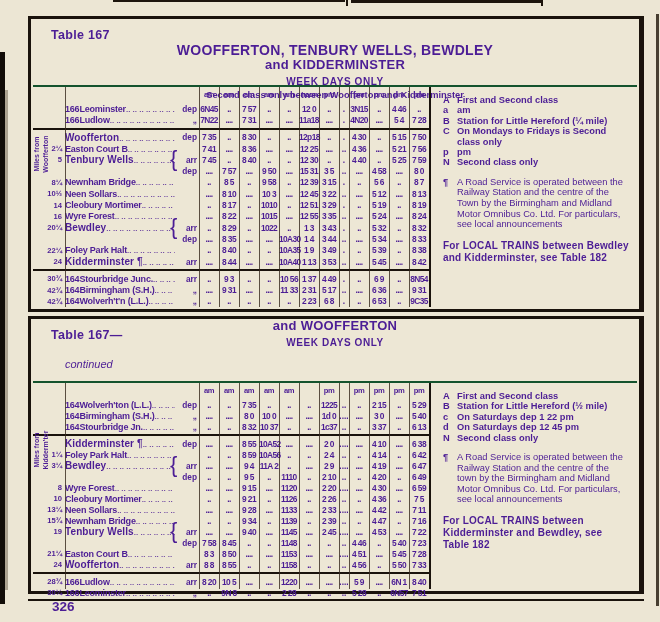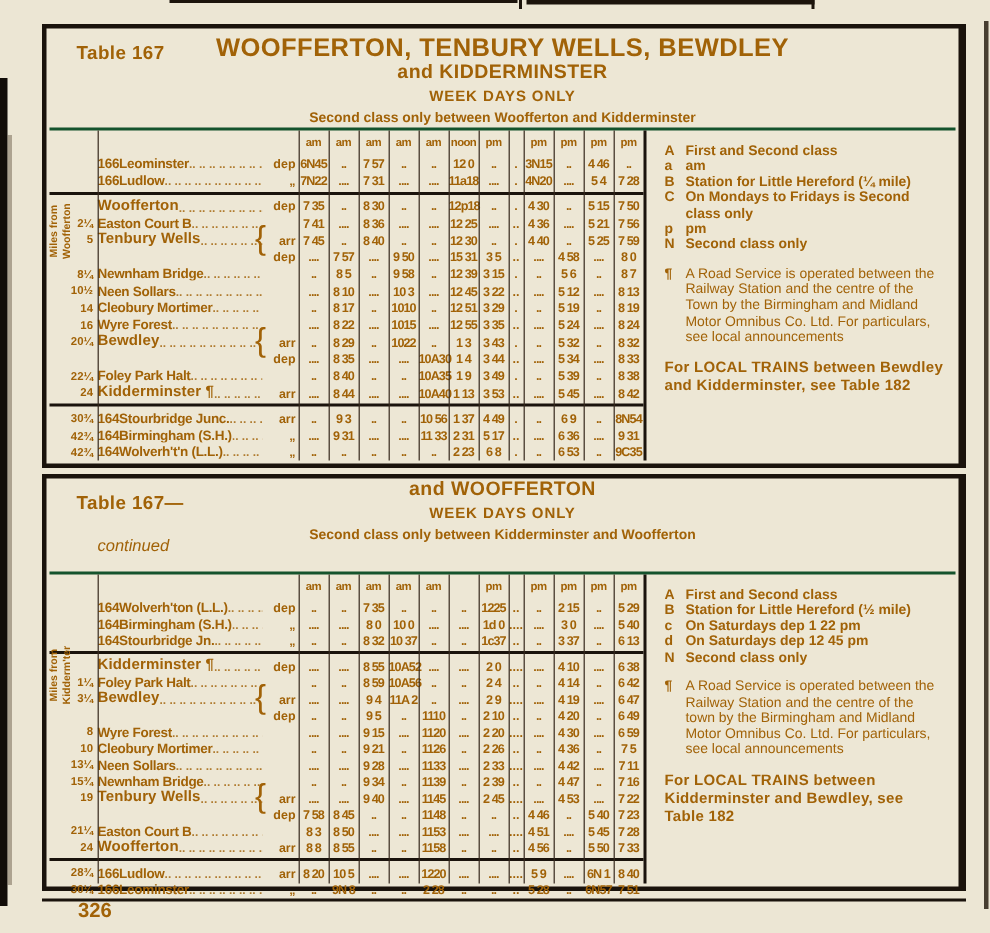--- a/index.html
+++ b/index.html
@@ -1,37 +1,37 @@
 <!DOCTYPE html>
 <html><head>
 <meta charset="utf-8">
 <style>
   * { margin:0; padding:0; box-sizing:border-box; }
   html,body { width:660px; height:622px; }
   body { font-family:"Liberation Sans", sans-serif; background:#d8d2c0; }
-  .page { position:relative; width:660px; height:622px; background:#ece6d4; overflow:hidden; color:#a16207; }
+  .page { position:relative; width:660px; height:622px; background:#ece6d4; overflow:hidden; color:#4c1d95; }
 
   
   .edge-left   { position:absolute; left:0; top:52px; width:5px; height:552px; background:#120d08; }
   .edge-left2  { position:absolute; left:5px; top:90px; width:3px; height:500px; background:#6d5f4c; opacity:.5; }
   .edge-right  { position:absolute; right:1px; top:14px; width:3px; height:592px; background:#2a2013; opacity:.85; }
   .top-line-a  { position:absolute; left:113px; top:0; width:232px; height:2px; background:#1c140c; }
   .top-line-b  { position:absolute; left:351px; top:0; width:192px; height:3px; background:#1c140c; }
   .top-tick-a  { position:absolute; left:346px; top:0; width:2px; height:6px; background:#1c140c; }
   .top-tick-b  { position:absolute; left:541px; top:0; width:2px; height:6px; background:#1c140c; }
 
   .tbl { position:absolute; left:28px; width:616px; background:#ede7d5;
          border:3px solid #1a130c; border-right-width:5px; }
   #t1 { top:16px;  height:296px; }
   #t2 { top:316px; height:278px; }
   .bottom-rule { position:absolute; left:28px; top:599px; width:616px; height:2px; background:#1a130c; }
 
   .tlab  { position:absolute; left:20px; top:9px; font-weight:700; font-size:12.5px; letter-spacing:.3px; }
   .tcont { position:absolute; left:34px; top:39px; font-weight:400; font-style:italic; font-size:11px; }
-  .ttl   { text-align:center; font-weight:700; font-size:17px; line-height:1.08; letter-spacing:.3px; padding-top:4px; }
+  .ttl   { text-align:center; font-weight:700; font-size:14px; line-height:1.08; letter-spacing:.3px; padding-top:24px; }
   .ttl2  { text-align:center; font-weight:700; font-size:13px; line-height:1.08; letter-spacing:.3px; }
   .wdo   { text-align:center; font-weight:700; font-size:10px;  letter-spacing:.6px; margin-top:4px; }
   .sub   { text-align:center; font-weight:700; font-size:9.3px; margin-top:3px; }
 
   .wrap  { position:absolute; left:2px; right:2px; bottom:2px; border-top:2px solid #14532d; }
   #t1 .wrap { top:66px; } #t2 .wrap { top:62px; }
 
   .grid  { position:absolute; left:0; top:0; bottom:0; width:398px; border-right:2px solid #1a130c; padding-top:1px; }
   .vl    { position:absolute; top:0; bottom:0; width:1px; background:#34281b; opacity:.8; }
   .vlab  { position:absolute; left:-41px; top:58px; width:98px; transform:rotate(-90deg);
@@ -491,21 +491,20 @@
         <div class="nfoot">For LOCAL TRAINS between Bewdley and Kidderminster, see Table 182</div>
       </div>
     </div>
   </section>
 
   <section class="tbl" id="t2">
     <div class="tlab">Table 167—</div>
     <div class="tcont">continued</div>
     <div class="ttl2">and WOOFFERTON</div>
     <div class="wdo">WEEK DAYS ONLY</div>
-    <div class="sub">Second class only between Kidderminster and Woofferton</div>
     <div class="wrap">
       <div class="grid">
         <div class="vlab">Miles from<br>Kidderm'ter</div>
       <div class="row hdr">
             <div class="miles"></div>
             <div class="stn"></div>
             <div class="lbl"></div>
             <div class="tc">am</div>
             <div class="tc">am</div>
             <div class="tc">am</div>

